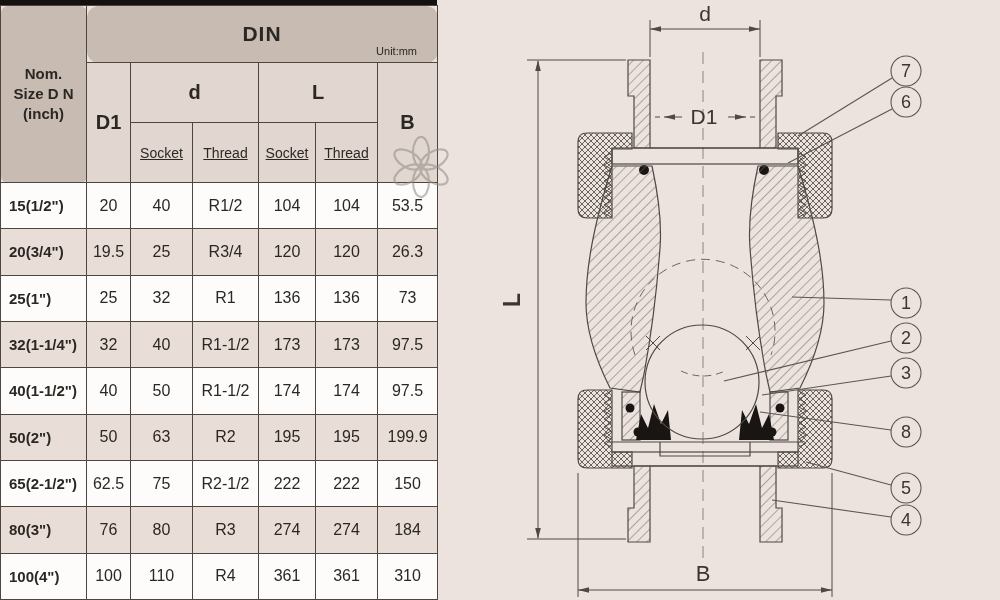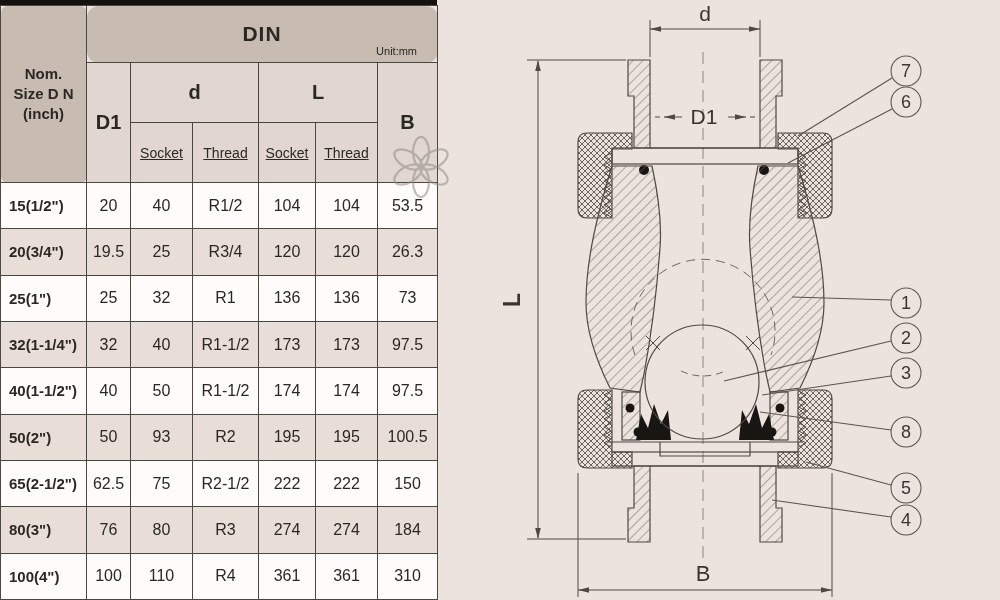--- a/index.html
+++ b/index.html
@@ -131,25 +131,25 @@
           <td>40</td>
           <td>50</td>
           <td>R1-1/2</td>
           <td>174</td>
           <td>174</td>
           <td>97.5</td>
         </tr>
         <tr class="alt">
           <td class="size">50(2")</td>
           <td>50</td>
-          <td>93</td>
+          <td>63</td>
           <td>R2</td>
           <td>195</td>
           <td>195</td>
-          <td>100.5</td>
+          <td>199.9</td>
         </tr>
         <tr>
           <td class="size">65(2-1/2")</td>
           <td>62.5</td>
           <td>75</td>
           <td>R2-1/2</td>
           <td>222</td>
           <td>222</td>
           <td>150</td>
         </tr>

